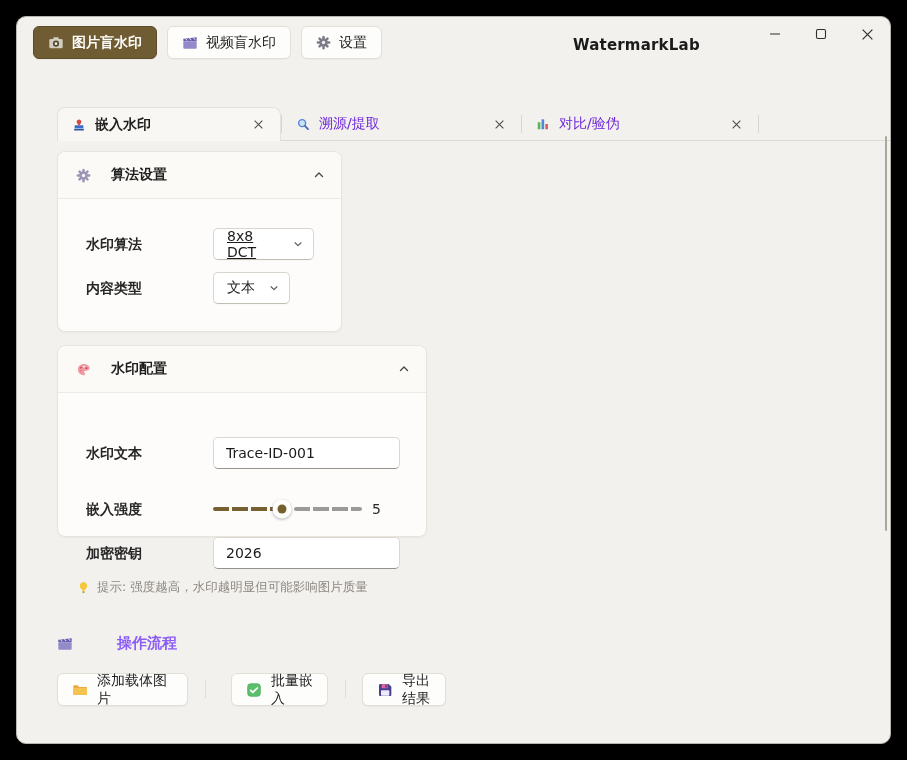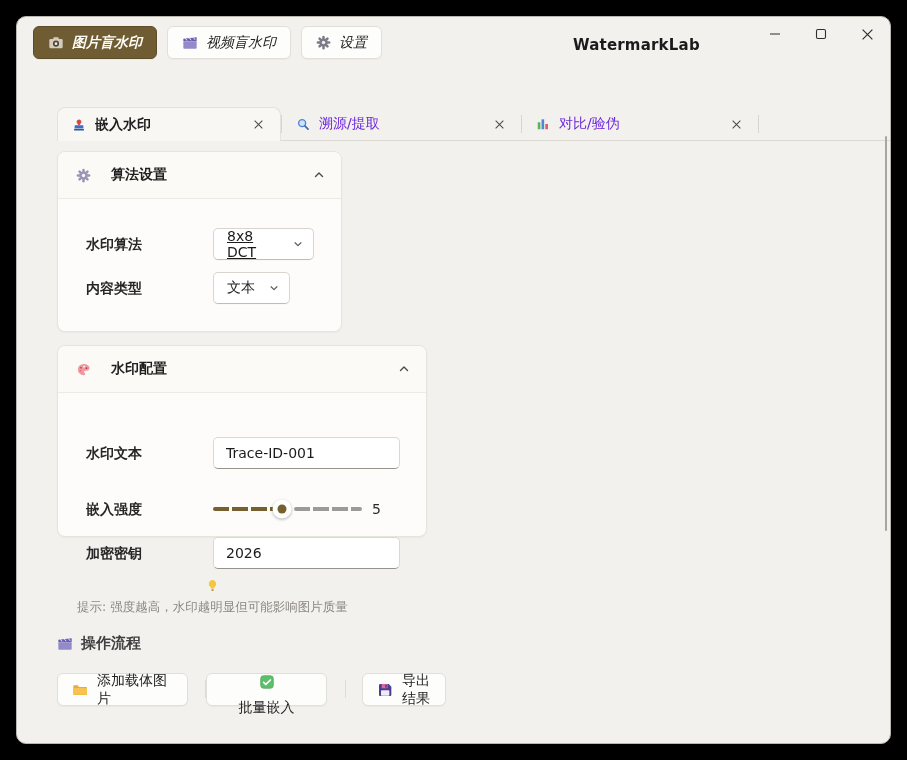--- a/index.html
+++ b/index.html
@@ -8,21 +8,21 @@
     font-family:"DejaVu Sans","Liberation Sans",sans-serif;
     -webkit-font-smoothing:antialiased;
   }
   .window{
     position:absolute;left:16px;top:16px;width:875px;height:728px;
     background:#f2f1ee;border:1px solid #b9b6b0;border-radius:10px;
     box-sizing:border-box;overflow:hidden;
   }
   
   .titlebar{position:absolute;left:0;top:0;right:0;height:56px;}
-  .mode-row{position:absolute;left:16px;top:9px;display:flex;gap:10px;font-style:italic;}
+  .mode-row{position:absolute;left:16px;top:9px;display:flex;gap:10px;}
   .mode-btn{
     display:flex;align-items:center;gap:8px;height:33px;padding:0 14px;
     background:#fdfdfc;border:1px solid #e2dfd9;border-radius:6px;
     font-size:14px;color:#232323;box-sizing:border-box;cursor:pointer;
     box-shadow:0 1px 1px rgba(0,0,0,.03);
   }
   .mode-btn.active{
     background:#6f5c33;border-color:#5d4c29;color:#fdfcf8;font-weight:600;
   }
   .app-title{
@@ -91,25 +91,25 @@
     position:absolute;right:0;top:8px;height:4px;border-radius:2px;
     background:repeating-linear-gradient(90deg,#9b9a97 0 16px,rgba(0,0,0,0) 16px 19px);
   }
   .thumb{
     position:absolute;top:10px;width:19px;height:19px;border-radius:50%;
     background:#fff;transform:translate(-50%,-50%);
     box-shadow:0 1px 3px rgba(0,0,0,.3);display:flex;align-items:center;justify-content:center;
   }
   .thumb::after{content:"";width:9px;height:9px;border-radius:50%;background:#76602f;}
   .slider-value{position:absolute;left:314px;top:155px;font-size:14px;color:#2a2a2a;}
-  .tip-row{position:absolute;left:19px;top:233px;display:flex;align-items:center;gap:7px;flex-direction:column;}
+  .tip-row{position:absolute;left:19px;top:233px;display:flex;align-items:center;gap:7px;}
   .tip-text{font-size:12.5px;color:#8d8780;}
   
   .section-head{position:absolute;left:40px;top:617px;display:flex;align-items:center;gap:8px;}
-  .section-title{font-size:15px;font-weight:600;color:#404040;}
+  .section-title{font-size:15px;font-weight:600;color:#8b5cf6;margin-left:36px;}
   .action-btn{
     position:absolute;top:656px;height:33px;display:flex;align-items:center;gap:9px;
     background:#fdfdfc;border:1px solid #e2dfd9;border-radius:6px;padding:0 14px;
     font-size:14px;color:#232323;box-sizing:border-box;cursor:pointer;
     box-shadow:0 1px 1px rgba(0,0,0,.04);
   }
   .act-sep{position:absolute;top:663px;width:1px;height:18px;background:#e0ddd6;}
   
   .scrollbar{
     position:absolute;right:3px;top:119px;width:2px;height:395px;
@@ -337,21 +337,21 @@
   <div class="action-btn" style="left:40px;width:131px;">
     <span class="icon">
       <svg width="16" height="16" viewBox="0 0 24 24">
           <path d="M2 6.5C2 5.7 2.7 5 3.5 5h5l2 2.5H21c.8 0 1.5.7 1.5 1.5v9c0 .8-.7 1.5-1.5 1.5H3.5c-.8 0-1.5-.7-1.5-1.5z" fill="#e9a940"></path>
           <path d="M2 9h20.5v8.5c0 .8-.7 1.5-1.5 1.5H3.5c-.8 0-1.5-.7-1.5-1.5z" fill="#f6c351"></path>
         </svg>
     </span>
     <span>添加载体图片</span>
   </div>
   <div class="act-sep" style="left:188px;"></div>
-  <div class="action-btn" style="left:189px;width:121px;flex-direction:column;">
+  <div class="action-btn" style="left:214px;width:97px;">
     <span class="icon">
       <svg width="16" height="16" viewBox="0 0 24 24">
           <rect x="2.5" y="2.5" width="19" height="19" rx="4.5" fill="#5bbf6b" stroke="#49a659" stroke-width="1"></rect>
           <path d="M7 12.5l3.2 3.2L17 9" stroke="#fff" stroke-width="2.6" fill="none" stroke-linecap="round" stroke-linejoin="round"></path>
         </svg>
     </span>
     <span>批量嵌入</span>
   </div>
   <div class="act-sep" style="left:328px;"></div>
   <div class="action-btn" style="left:345px;width:84px;">

